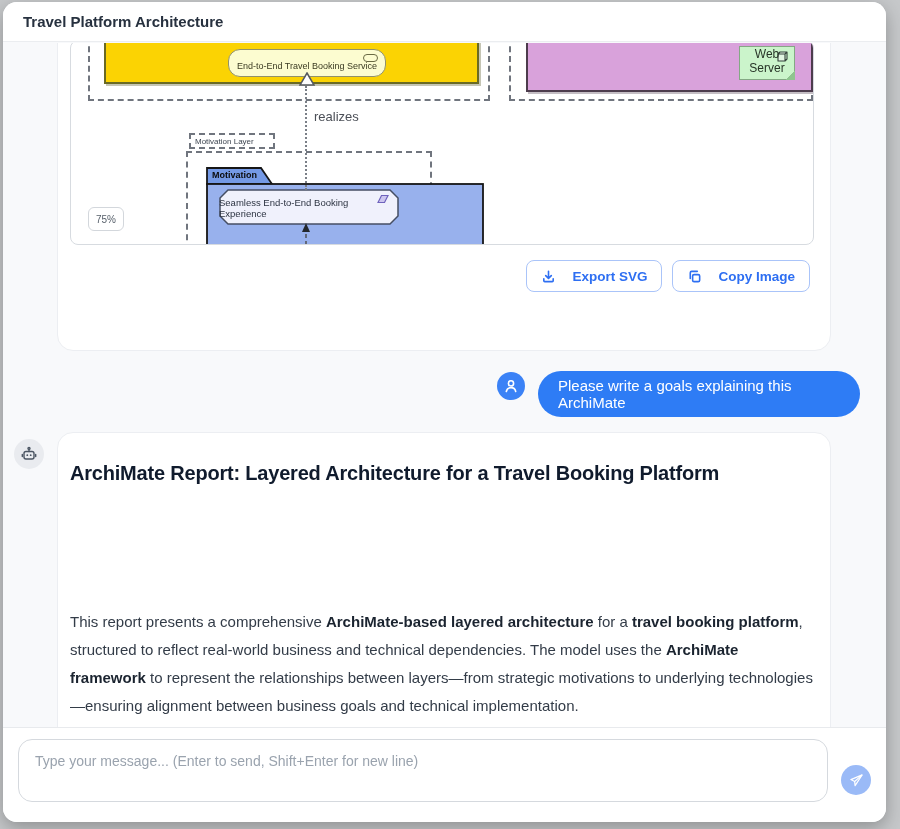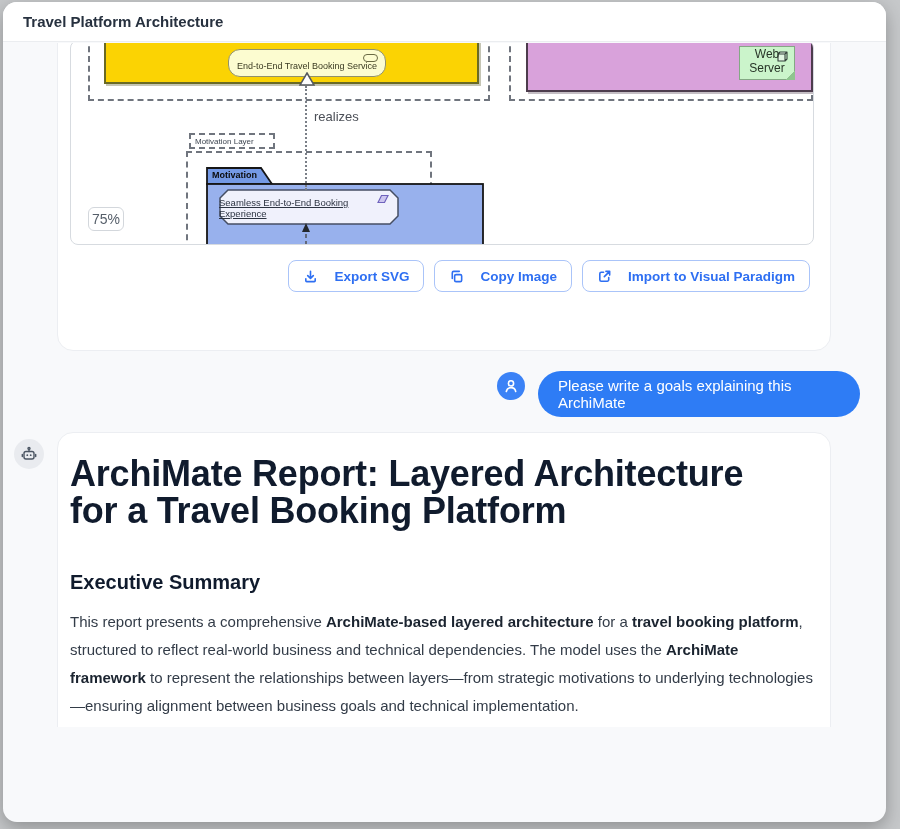--- a/index.html
+++ b/index.html
@@ -34,43 +34,43 @@
   .webserver .lbl { position:absolute; bottom:4px; left:0; right:0; text-align:center; }
   .fold { position:absolute; right:-1px; bottom:-1px; width:10px; height:10px;
           background:linear-gradient(315deg,#8fc48f 50%, transparent 50%); }
   .motiv-label { position:absolute; left:118px; top:92px; width:86px; height:16px; border:2px dashed #70757e;
                  background:#fff; font-size:8px; font-weight:400; color:#3f4752; display:flex; align-items:center; padding-left:4px; z-index:5;}
   .motiv-box { position:absolute; left:115px; top:110px; width:246px; height:110px; }
   .folder { position:absolute; left:135px; top:126px; z-index:4; }
   .folder-tab-label { position:absolute; left:141px; top:129px; font-size:9px; font-weight:700; color:#0a0a0a; z-index:5; }
   .seamless { position:absolute; left:148px; top:148px; z-index:5; }
   .seam-label { position:absolute; left:148px; top:148px; width:160px; height:36px; display:flex; align-items:flex-end;
-                justify-content:center; padding-bottom:6px; font-size:9.5px; color:#2d3442; z-index:6;text-decoration:underline; }
+                justify-content:center; padding-bottom:6px; font-size:9.5px; color:#2d3442; z-index:6; }
   .goal-icon { position:absolute; right:10px; top:6px; z-index:7; }
   .arrow2 { position:absolute; left:229px; top:182px; z-index:6; }
   .zoom-badge { position:absolute; left:17px; top:166px; width:36px; height:24px; background:#fff;
                 border:1px solid #d3d7dc; border-radius:6px; display:flex; align-items:center; justify-content:center;
-                font-size:14px; color:#555e69; z-index:8; }
+                font-size:10px; color:#555e69; z-index:8; }
 
   
   .btnrow { position:absolute; top:217px; right:76px; display:flex; gap:10px; z-index:3; }
   .abtn { display:inline-flex; align-items:center; gap:16px; height:32px; padding:0 14px; background:#fff;
           border:1px solid #aac4f9; border-radius:8px; color:#2e6ff2; font-size:13.5px; font-weight:600; cursor:pointer; }
 
   
   .u-avatar { position:absolute; left:494px; top:329px; width:28px; height:28px; border-radius:50%;
               background:#3b82f6; display:flex; align-items:center; justify-content:center; }
   .u-bubble { position:absolute; left:535px; top:328px; width:322px; height:46px; background:#2e7cf5;
               border-radius:24px; color:#fff; font-size:15px; display:flex; align-items:center; padding:0 20px; }
 
   
   .r-avatar { position:absolute; left:11px; top:396px; width:30px; height:30px; border-radius:50%;
               background:#e9ebef; display:flex; align-items:center; justify-content:center; }
   .card2 { left:54px; top:389px; width:774px; height:345px; }
-  .card2 .h1 { position:absolute; left:12px; top:22px; width:712px; font-size:36px; line-height:37px;
+  .card2 .h1 { position:absolute; left:12px; top:22px; width:712px; font-size:20px; line-height:37px;
                font-weight:800; color:#101b2d; letter-spacing:-.2px; }
   .card2 .h2 { position:absolute; left:12px; top:138px; font-size:20px; font-weight:800; color:#101b2d; }
   .card2 .para { position:absolute; left:12px; top:175px; width:748px; font-size:15px; line-height:28px; color:#333c48; }
   .card2 .para b { color:#1b2430; }
 
   
   .inputbar { position:absolute; left:0; right:0; bottom:0; height:95px; background:#fff; border-top:1px solid #e8eaed; z-index:40; }
   .composer { position:absolute; left:15px; top:11px; width:810px; height:63px; border:1.5px solid #d5d9de;
               border-radius:14px; resize:none; outline:none; padding:13px 16px; font-size:14px; color:#374151;
               font-family:"Liberation Sans", sans-serif; background:#fff; }
@@ -146,27 +146,20 @@
           </svg>
           <span>Export SVG</span>
         </button>
         <button class="abtn">
           <svg width="15" height="15" viewBox="0 0 16 16" fill="none" stroke="#2e6ff2" stroke-width="1.7" stroke-linecap="round" stroke-linejoin="round">
             <rect x="6" y="6" width="7.5" height="7.5" rx="1.5"></rect>
             <path d="M3.5,10 V4 A1.5,1.5 0 0 1 5,2.5 H11"></path>
           </svg>
           <span>Copy Image</span>
         </button>
-        <button class="abtn">
-          <svg width="15" height="15" viewBox="0 0 16 16" fill="none" stroke="#2e6ff2" stroke-width="1.7" stroke-linecap="round" stroke-linejoin="round">
-            <path d="M7,3.5 H4.5 A1.5,1.5 0 0 0 3,5 v6.5 A1.5,1.5 0 0 0 4.5,13 H11 A1.5,1.5 0 0 0 12.5,11.5 V9"></path>
-            <path d="M9.5,2.5 H13.5 V6.5 M13.2,2.8 L7.8,8.2"></path>
-          </svg>
-          <span>Import to Visual Paradigm</span>
-        </button>
       </div>
 
       <div class="u-avatar">
         <svg width="16" height="16" viewBox="0 0 16 16" fill="none" stroke="#ffffff" stroke-width="1.6" stroke-linecap="round">
           <circle cx="8" cy="5.4" r="2.6"></circle>
           <path d="M3.3,13.5 a4.8,4.8 0 0 1 9.4,0"></path>
         </svg>
       </div>
       <div class="u-bubble">
         <span>Please write a goals explaining this ArchiMate</span>
@@ -176,20 +169,28 @@
         <svg width="18" height="18" viewBox="0 0 18 18" fill="none" stroke="#4b5563" stroke-width="1.4" stroke-linecap="round">
           <rect x="4" y="6.5" width="10" height="7.5" rx="2"></rect>
           <circle cx="7.3" cy="10.2" r="0.9" fill="#4b5563" stroke="none"></circle>
           <circle cx="10.7" cy="10.2" r="0.9" fill="#4b5563" stroke="none"></circle>
           <path d="M2.3,9.5 v2 M15.7,9.5 v2 M9,4.2 V6.5"></path>
           <circle cx="9" cy="3.4" r="1"></circle>
         </svg>
       </div>
       <div class="card card2">
         <div class="h1">ArchiMate Report: Layered Architecture for a Travel Booking Platform</div>
-        <div class="h2">Executive Summary</div>
         <div class="para"><span>This report presents a comprehensive </span><b>ArchiMate-based layered architecture</b><span> for a </span><b>travel booking platform</b><span>, structured to reflect real-world business and technical dependencies. The model uses the </span><b>ArchiMate framework</b><span> to represent the relationships between layers—from strategic motivations to underlying technologies—ensuring alignment between business goals and technical implementation.</span></div>
       </div>
     </div>
 
+    <div class="inputbar">
+      <textarea class="composer" placeholder="Type your message... (Enter to send, Shift+Enter for new line)" style=""></textarea>
+      <button class="sendbtn">
+        <svg width="15" height="15" viewBox="0 0 16 16" fill="none" stroke="#ffffff" stroke-width="1.3" stroke-linejoin="round">
+          <path d="M14,2 L6.5,13.5 L6,9 L2,7 Z"></path>
+          <path d="M14,2 L6,9"></path>
+        </svg>
+      </button>
+    </div>
 
   </div>
 </div>
 
 </body></html>

